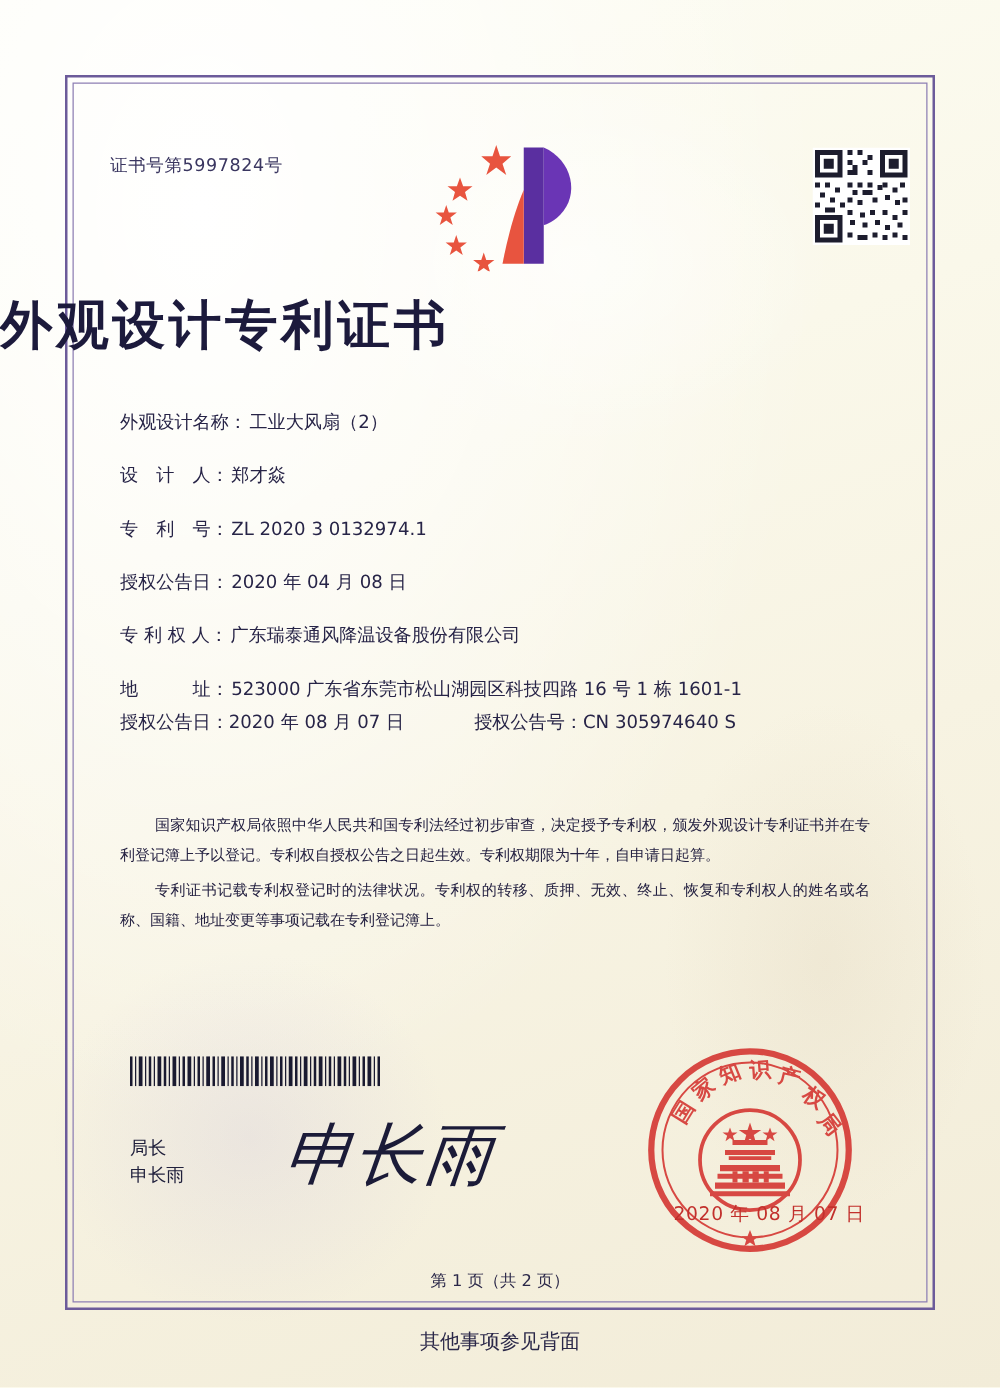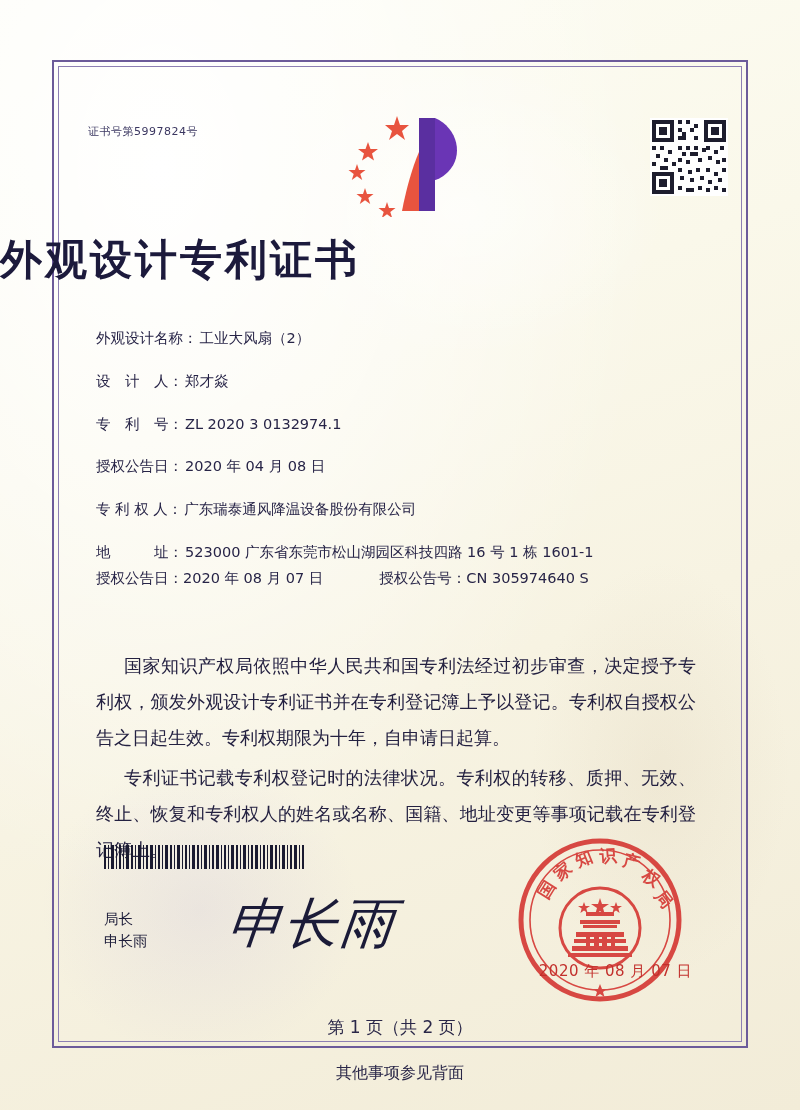--- a/index.html
+++ b/index.html
@@ -47,21 +47,21 @@
     width: 684px;
     height: 976px;
     border: 1px solid #8d7fb3;
     box-sizing: border-box;
   }
 
   .cert-no {
     position: absolute;
     left: 88px;
     top: 124px;
-    font-size: 11px;
+    font-size: 14px;
     color: #3a3660;
     letter-spacing: 0.5px;
     font-family: "DejaVu Sans", sans-serif;
     text-align: center;
   }
 
   
   .logo {
     position: absolute;
     left: 340px;
@@ -130,21 +130,21 @@
     font-size: 14.5px;
     color: #272447;
     font-family: "DejaVu Sans", sans-serif;
   }
 
   .paras {
     position: absolute;
     left: 96px;
     top: 648px;
     width: 600px;
-    font-size: 18px;
+    font-size: 12px;
     line-height: 2.0;
     color: #242141;
     text-align: justify;
     font-family: "DejaVu Sans", sans-serif;
   }
   .paras p {
     margin: 0 0 4px 0;
     text-indent: 28px;
   }
 
@@ -193,21 +193,21 @@
     font-family: "DejaVu Sans", sans-serif;
     letter-spacing: 0.5px;
   }
 
   .page-num {
     position: absolute;
     left: 0;
     right: 0;
     top: 1016px;
     text-align: center;
-    font-size: 17px;
+    font-size: 13px;
     color: #2a2748;
     font-family: "DejaVu Sans", sans-serif;
   }
   .footnote {
     position: absolute;
     left: 0;
     right: 0;
     top: 1063px;
     text-align: center;
     font-size: 16px;

